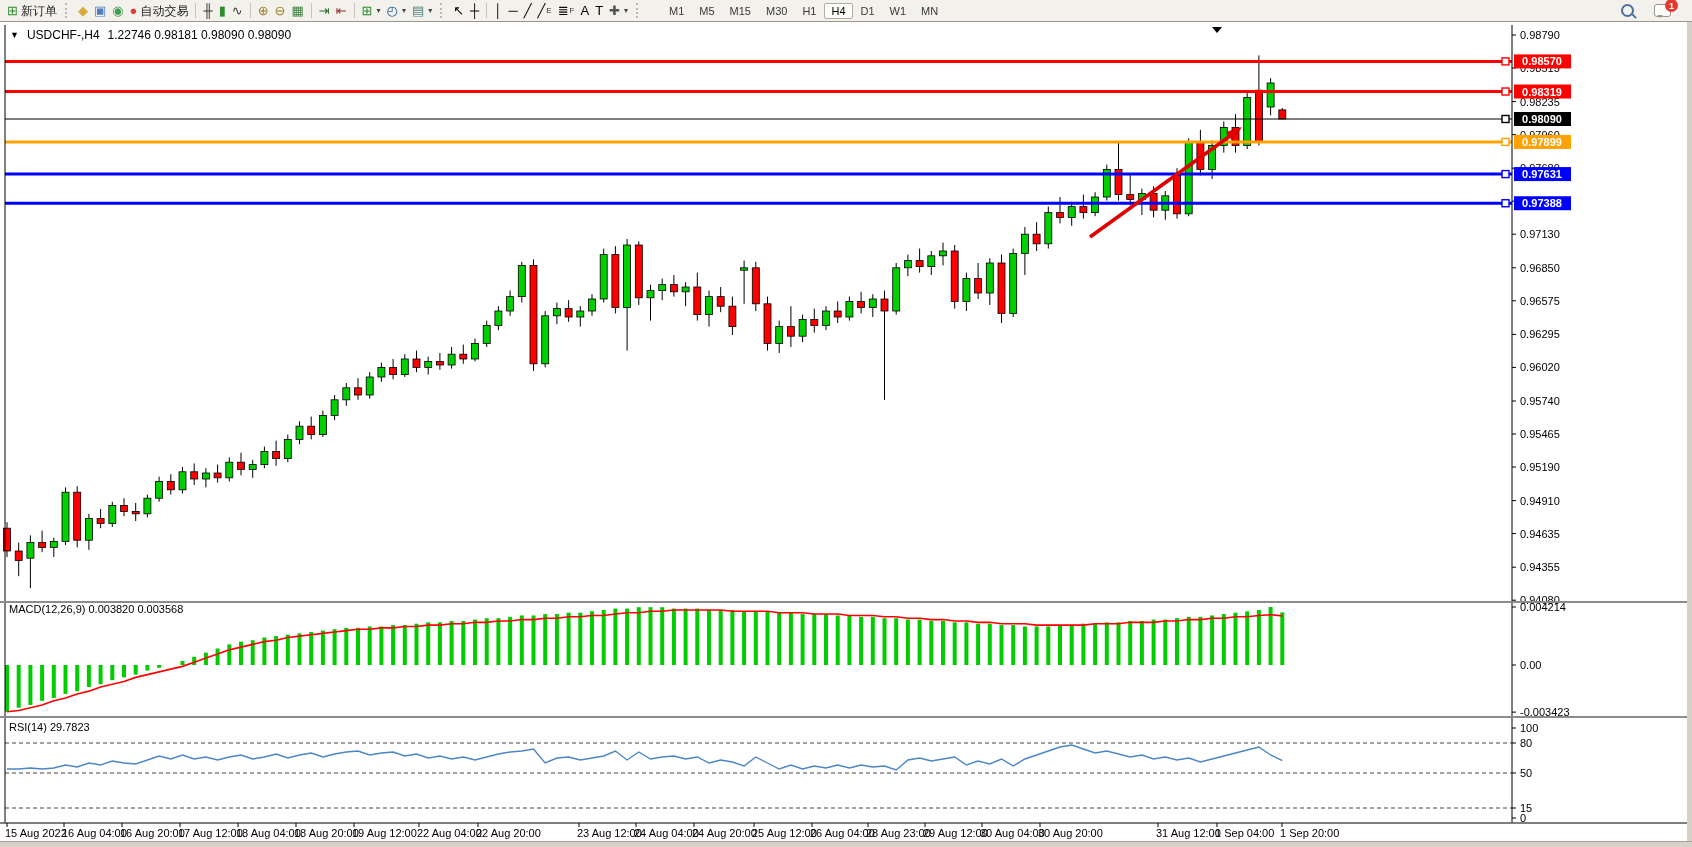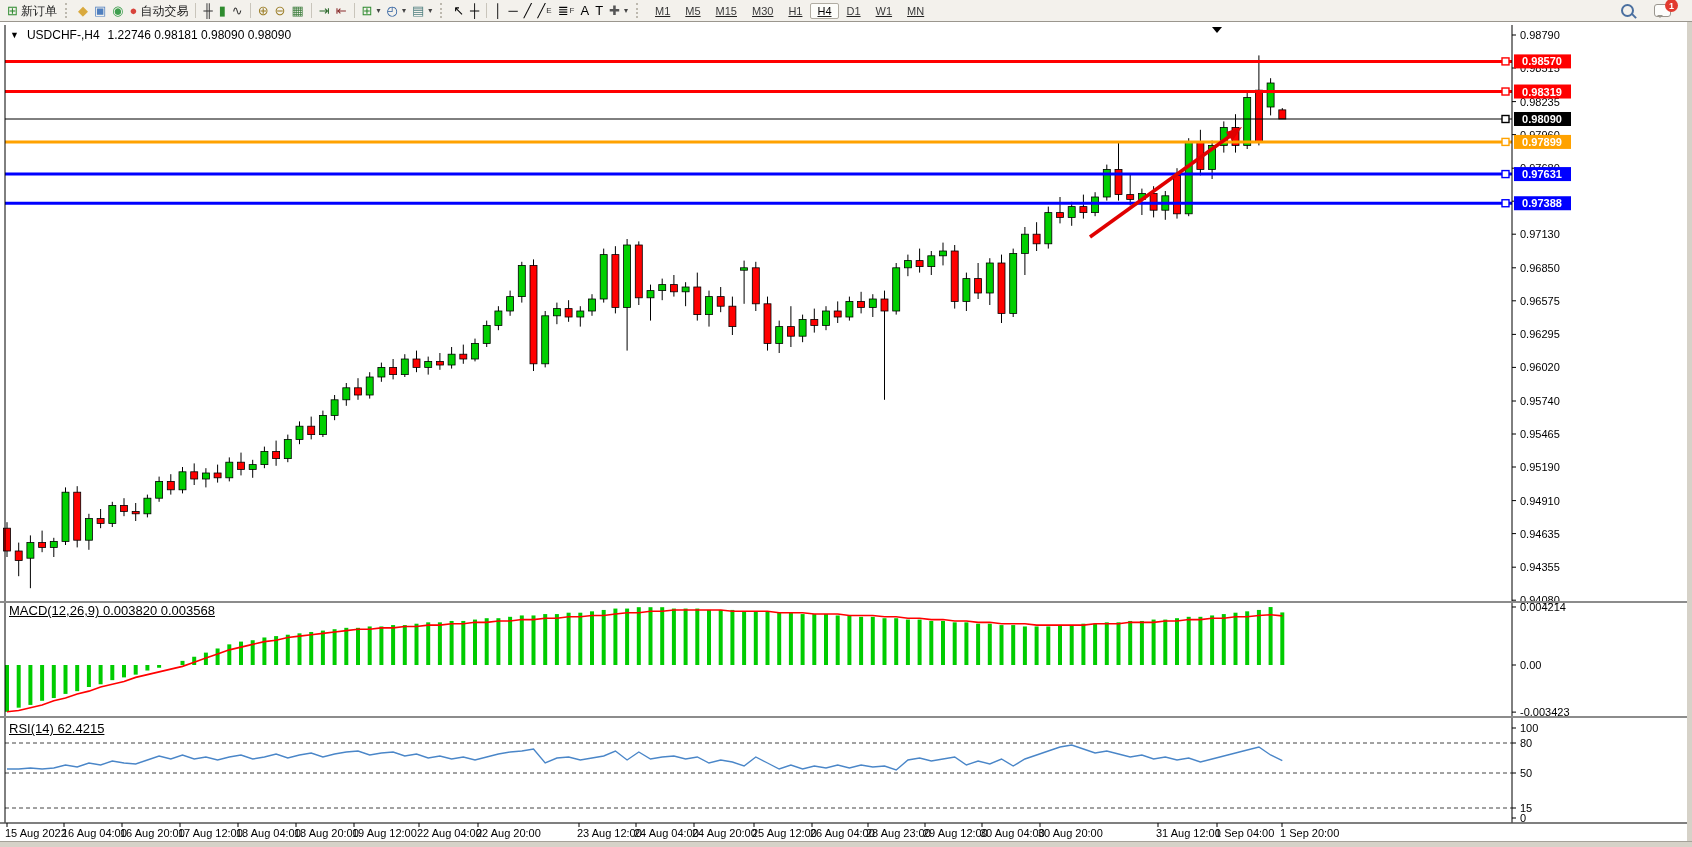--- a/index.html
+++ b/index.html
@@ -9,40 +9,40 @@
   .toolbar{position:absolute;left:0;top:0;width:100%;height:22px;background:#f3f1ec;
            border-bottom:1px solid #9a968e;display:flex;align-items:center;
            padding:0 4px;box-sizing:border-box;font-size:12px;color:#222;}
   .tb-btn{display:inline-flex;align-items:center;gap:3px;padding:1px 3px;border-radius:2px;
           line-height:16px;white-space:nowrap;}
   .tb-btn .glyph{font-size:13px;line-height:14px;}
   .tb-btn .sub{font-size:8px;color:#333;margin-left:-2px;align-self:flex-end;}
   .tb-btn .caret{font-size:8px;color:#444;margin-left:1px;}
   .tb-sep{width:1px;height:15px;background:#c9c5bb;margin:0 4px;}
   .tb-grip{width:3px;height:15px;border-left:2px dotted #bdb9af;margin:0 5px;}
-  .tf-group{display:flex;align-items:center;gap:1px;margin-left:2px;text-decoration:underline;}
+  .tf-group{display:flex;align-items:center;gap:1px;margin-left:16px;}
   .tf-btn{padding:1px 6px;font-size:11px;color:#3a3a3a;border:1px solid transparent;border-radius:2px;}
   .tf-btn.active{background:#fdfdfa;border:1px solid #b0aca2;color:#000;}
   .tb-right{margin-left:auto;display:flex;align-items:center;gap:14px;padding-right:14px;}
   .search-glyph{position:relative;width:9px;height:9px;border:2px solid #4a6f9f;border-radius:50%;display:inline-block;}
   .search-glyph::after{content:"";position:absolute;width:2px;height:6px;background:#4a6f9f;
                        right:-3px;bottom:-4px;transform:rotate(-45deg);}
   .chat-glyph{position:relative;width:15px;height:11px;border:1.5px solid #9a968e;border-radius:3px;
               background:#fdfdfb;display:inline-block;}
   .chat-glyph::after{content:"";position:absolute;left:2px;bottom:-5px;border:3px solid transparent;
                      border-top-color:#9a968e;}
   .badge{position:absolute;top:-6px;right:-8px;width:13px;height:13px;border-radius:50%;
          background:#e23a2e;color:#fff;font-size:9px;font-weight:bold;display:flex;
          align-items:center;justify-content:center;}
   
   .chart-window{position:absolute;left:0;top:22px;width:1692px;height:825px;background:#fff;}
   #chart-svg{position:absolute;left:0;top:0;}
   .chart-title{position:absolute;left:10px;top:6px;font-size:12px;color:#000;display:flex;gap:8px;align-items:center;}
   .chart-title .tri{font-size:9px;color:#000;}
-  .pane-label{position:absolute;left:9px;font-size:13px;color:#000;text-decoration:underline;}
+  .pane-label{position:absolute;left:9px;font-size:11px;color:#000;}
   .edge-right{position:absolute;right:0;top:0;width:5px;height:825px;background:#d6d2c8;}
   .edge-bottom{position:absolute;left:0;top:819px;width:1692px;height:6px;background:#d6d2c8;border-top:1px solid #a5a199;}
 </style>
 </head>
 <body>
 
 <div class="app">
   <div class="toolbar">
       <span class="tb-btn">
         <span class="glyph" style="color: rgb(46, 139, 46);">⊞</span>
@@ -626,18 +626,18 @@
         <polygon points="1242,127 1232.3,140.9 1225.9,132" fill="#e00000"></polygon>
       </svg>
 
     <div class="chart-title">
       <span class="tri">▼</span>
       <span>USDCHF-,H4</span>
       <span>1.22746 0.98181 0.98090 0.98090</span>
     </div>
 
     <div class="pane-label" style="top:581px">MACD(12,26,9) 0.003820 0.003568</div>
-    <div class="pane-label" style="top:699px">RSI(14) 62.4215</div>
+    <div class="pane-label" style="top:699px">RSI(14) 29.7823</div>
 
     <div class="edge-right"></div>
     <div class="edge-bottom"></div>
   </div>
 </div>
 
 </body></html>

